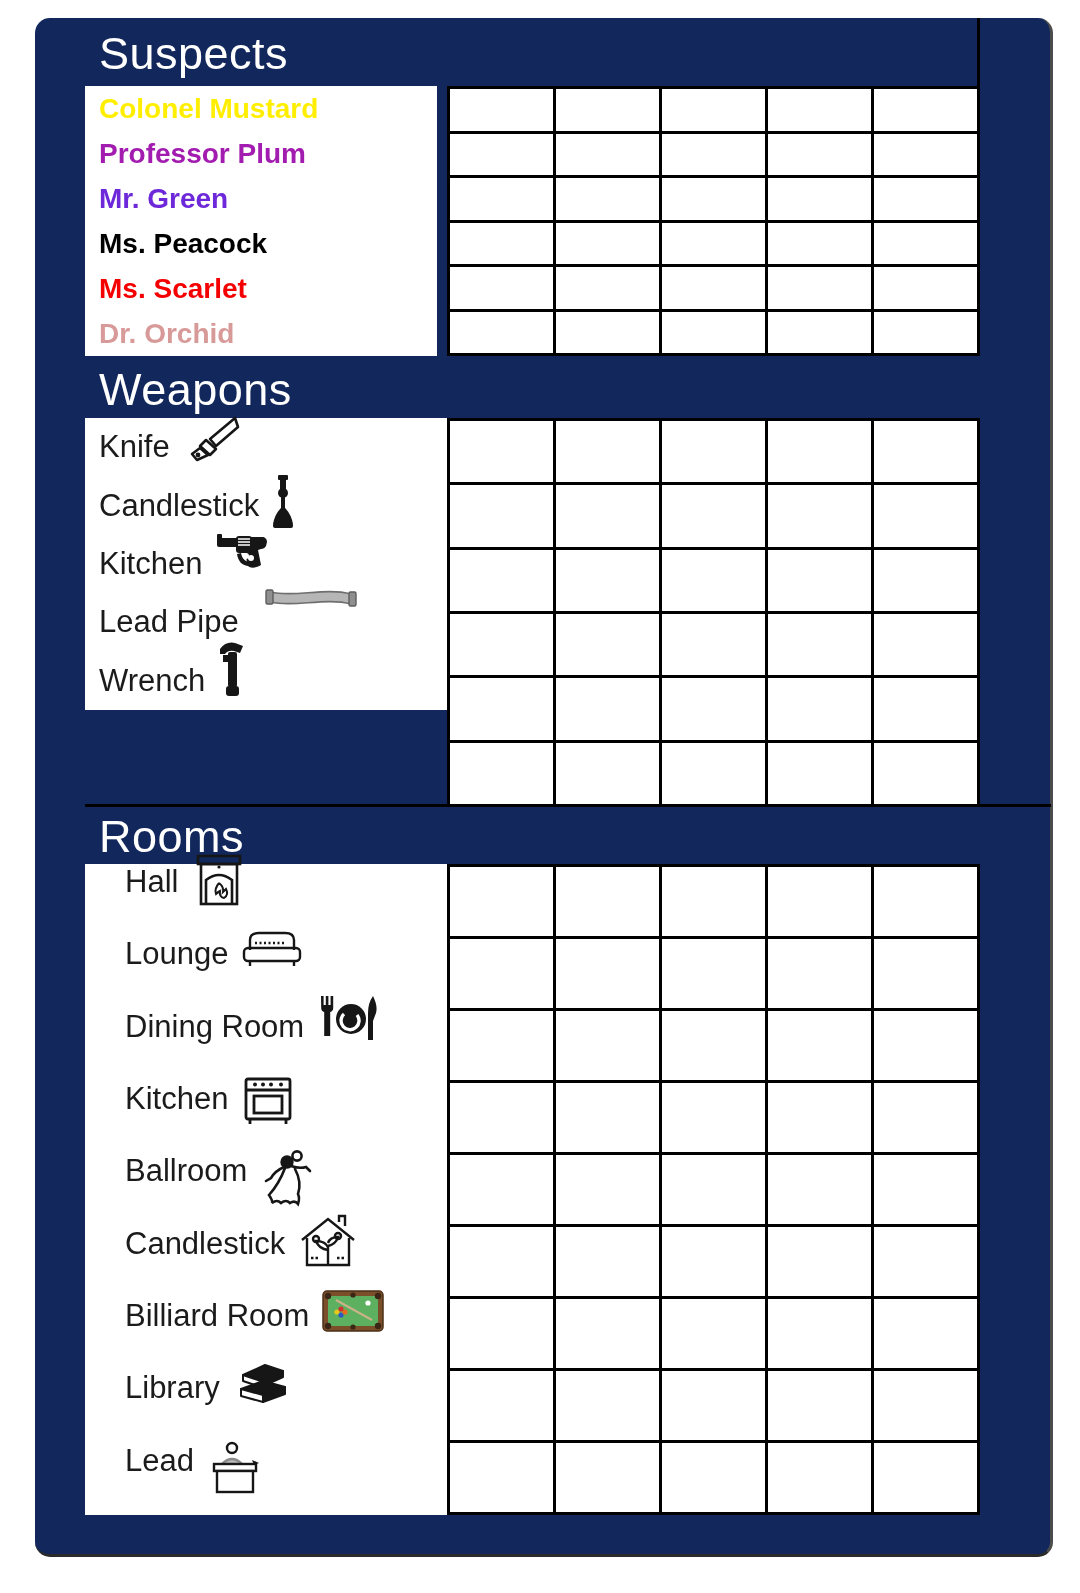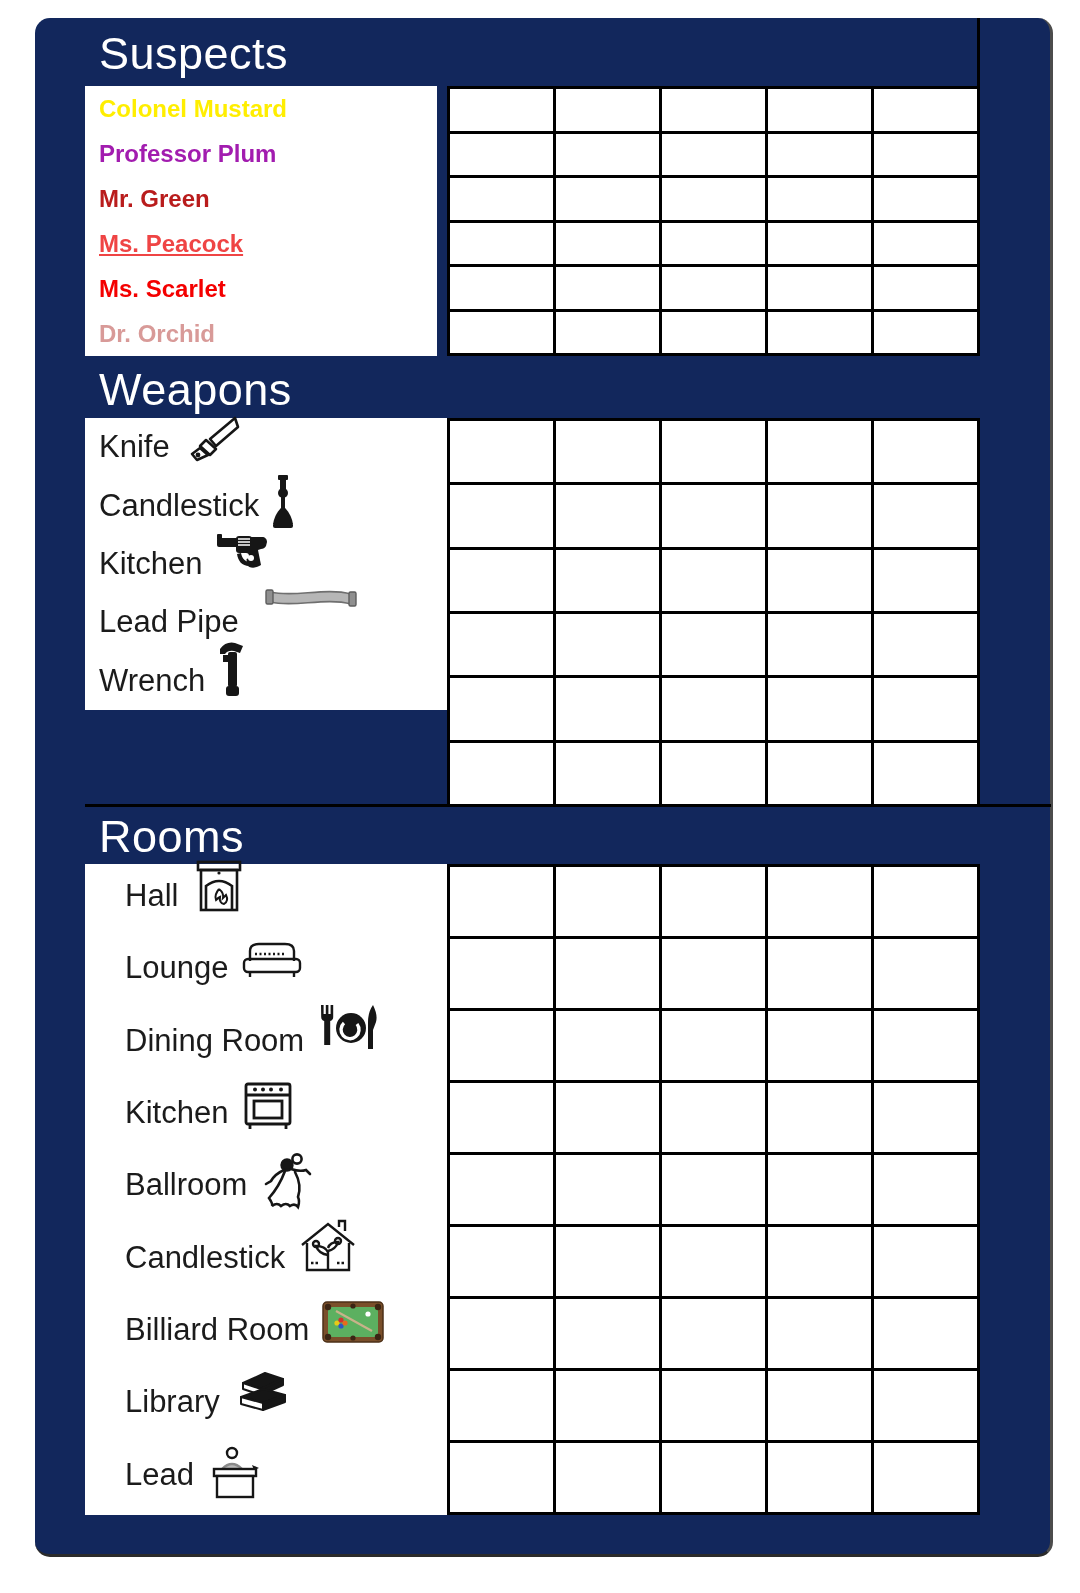--- a/index.html
+++ b/index.html
@@ -38,23 +38,23 @@
     position:absolute;display:grid;grid-template-columns:repeat(5,1fr);
     gap:3px;background:var(--grid-line);border:3px solid var(--grid-line);
     box-sizing:border-box;
   }
   .g-suspects{left:412px;top:68px;width:533px;height:270px;}
   .g-weapons{left:412px;top:400px;width:533px;height:389px;}
   .g-rooms{left:412px;top:846px;width:533px;height:651px;}
   .cell{background:var(--cell);}
 
   .row{display:flex;align-items:center;padding-left:14px;box-sizing:border-box;}
-  .l-suspects .row{font-weight:700;font-size:24px;}
+  .l-suspects .row{font-weight:700;font-size:28px;}
   .l-weapons .row{font-size:31px;color:var(--label-ink);}
-  .l-rooms .row{font-size:31px;color:var(--label-ink);align-items:center;padding-bottom:8px;padding-left:40px;}
+  .l-rooms .row{font-size:31px;color:var(--label-ink);align-items:flex-start;padding-bottom:8px;padding-left:40px;}
   .lab{white-space:nowrap;}
 
   .icon{margin-left:13px;display:inline-flex;transform:translateY(-8px);}
   .icon svg{display:block;}
   .icon-candlestick-icon{transform:translateY(-4px);}
   .icon-revolver-icon{transform:translateY(-12px);}
   .icon-rope-icon{transform:translateY(-6px);}
   .icon-lead-pipe-icon{transform:translateY(-24px);margin-left:24px;}
   .icon-wrench-icon{transform:translateY(-12px);}
   .icon-fireplace-icon{transform:translateY(-10px);}
@@ -80,24 +80,24 @@
 
     <h2 class="sec-title t-suspects">Suspects</h2>
     <div class="labels l-suspects">
         <div class="row">
           <span class="lab" style="color: rgb(255, 238, 0);">Colonel Mustard</span>
         </div>
         <div class="row">
           <span class="lab" style="color: #a21caf;">Professor Plum</span>
         </div>
         <div class="row">
-          <span class="lab" style="color: #b91c1c;">Mr. Green</span>
-        </div>
-        <div class="row">
-          <span class="lab" style="color: #ef4444; text-decoration: underline;">Ms. Peacock</span>
+          <span class="lab" style="color: #6d28d9;">Mr. Green</span>
+        </div>
+        <div class="row">
+          <span class="lab" style="color: #000000;">Ms. Peacock</span>
         </div>
         <div class="row">
           <span class="lab" style="color: rgb(244, 0, 0);">Ms. Scarlet</span>
         </div>
         <div class="row">
           <span class="lab" style="color: rgb(216, 154, 152);">Dr. Orchid</span>
         </div>
       </div>
     <div class="grid g-suspects" style="grid-template-rows: repeat(6, 1fr);">
         <div class="cell"></div>

